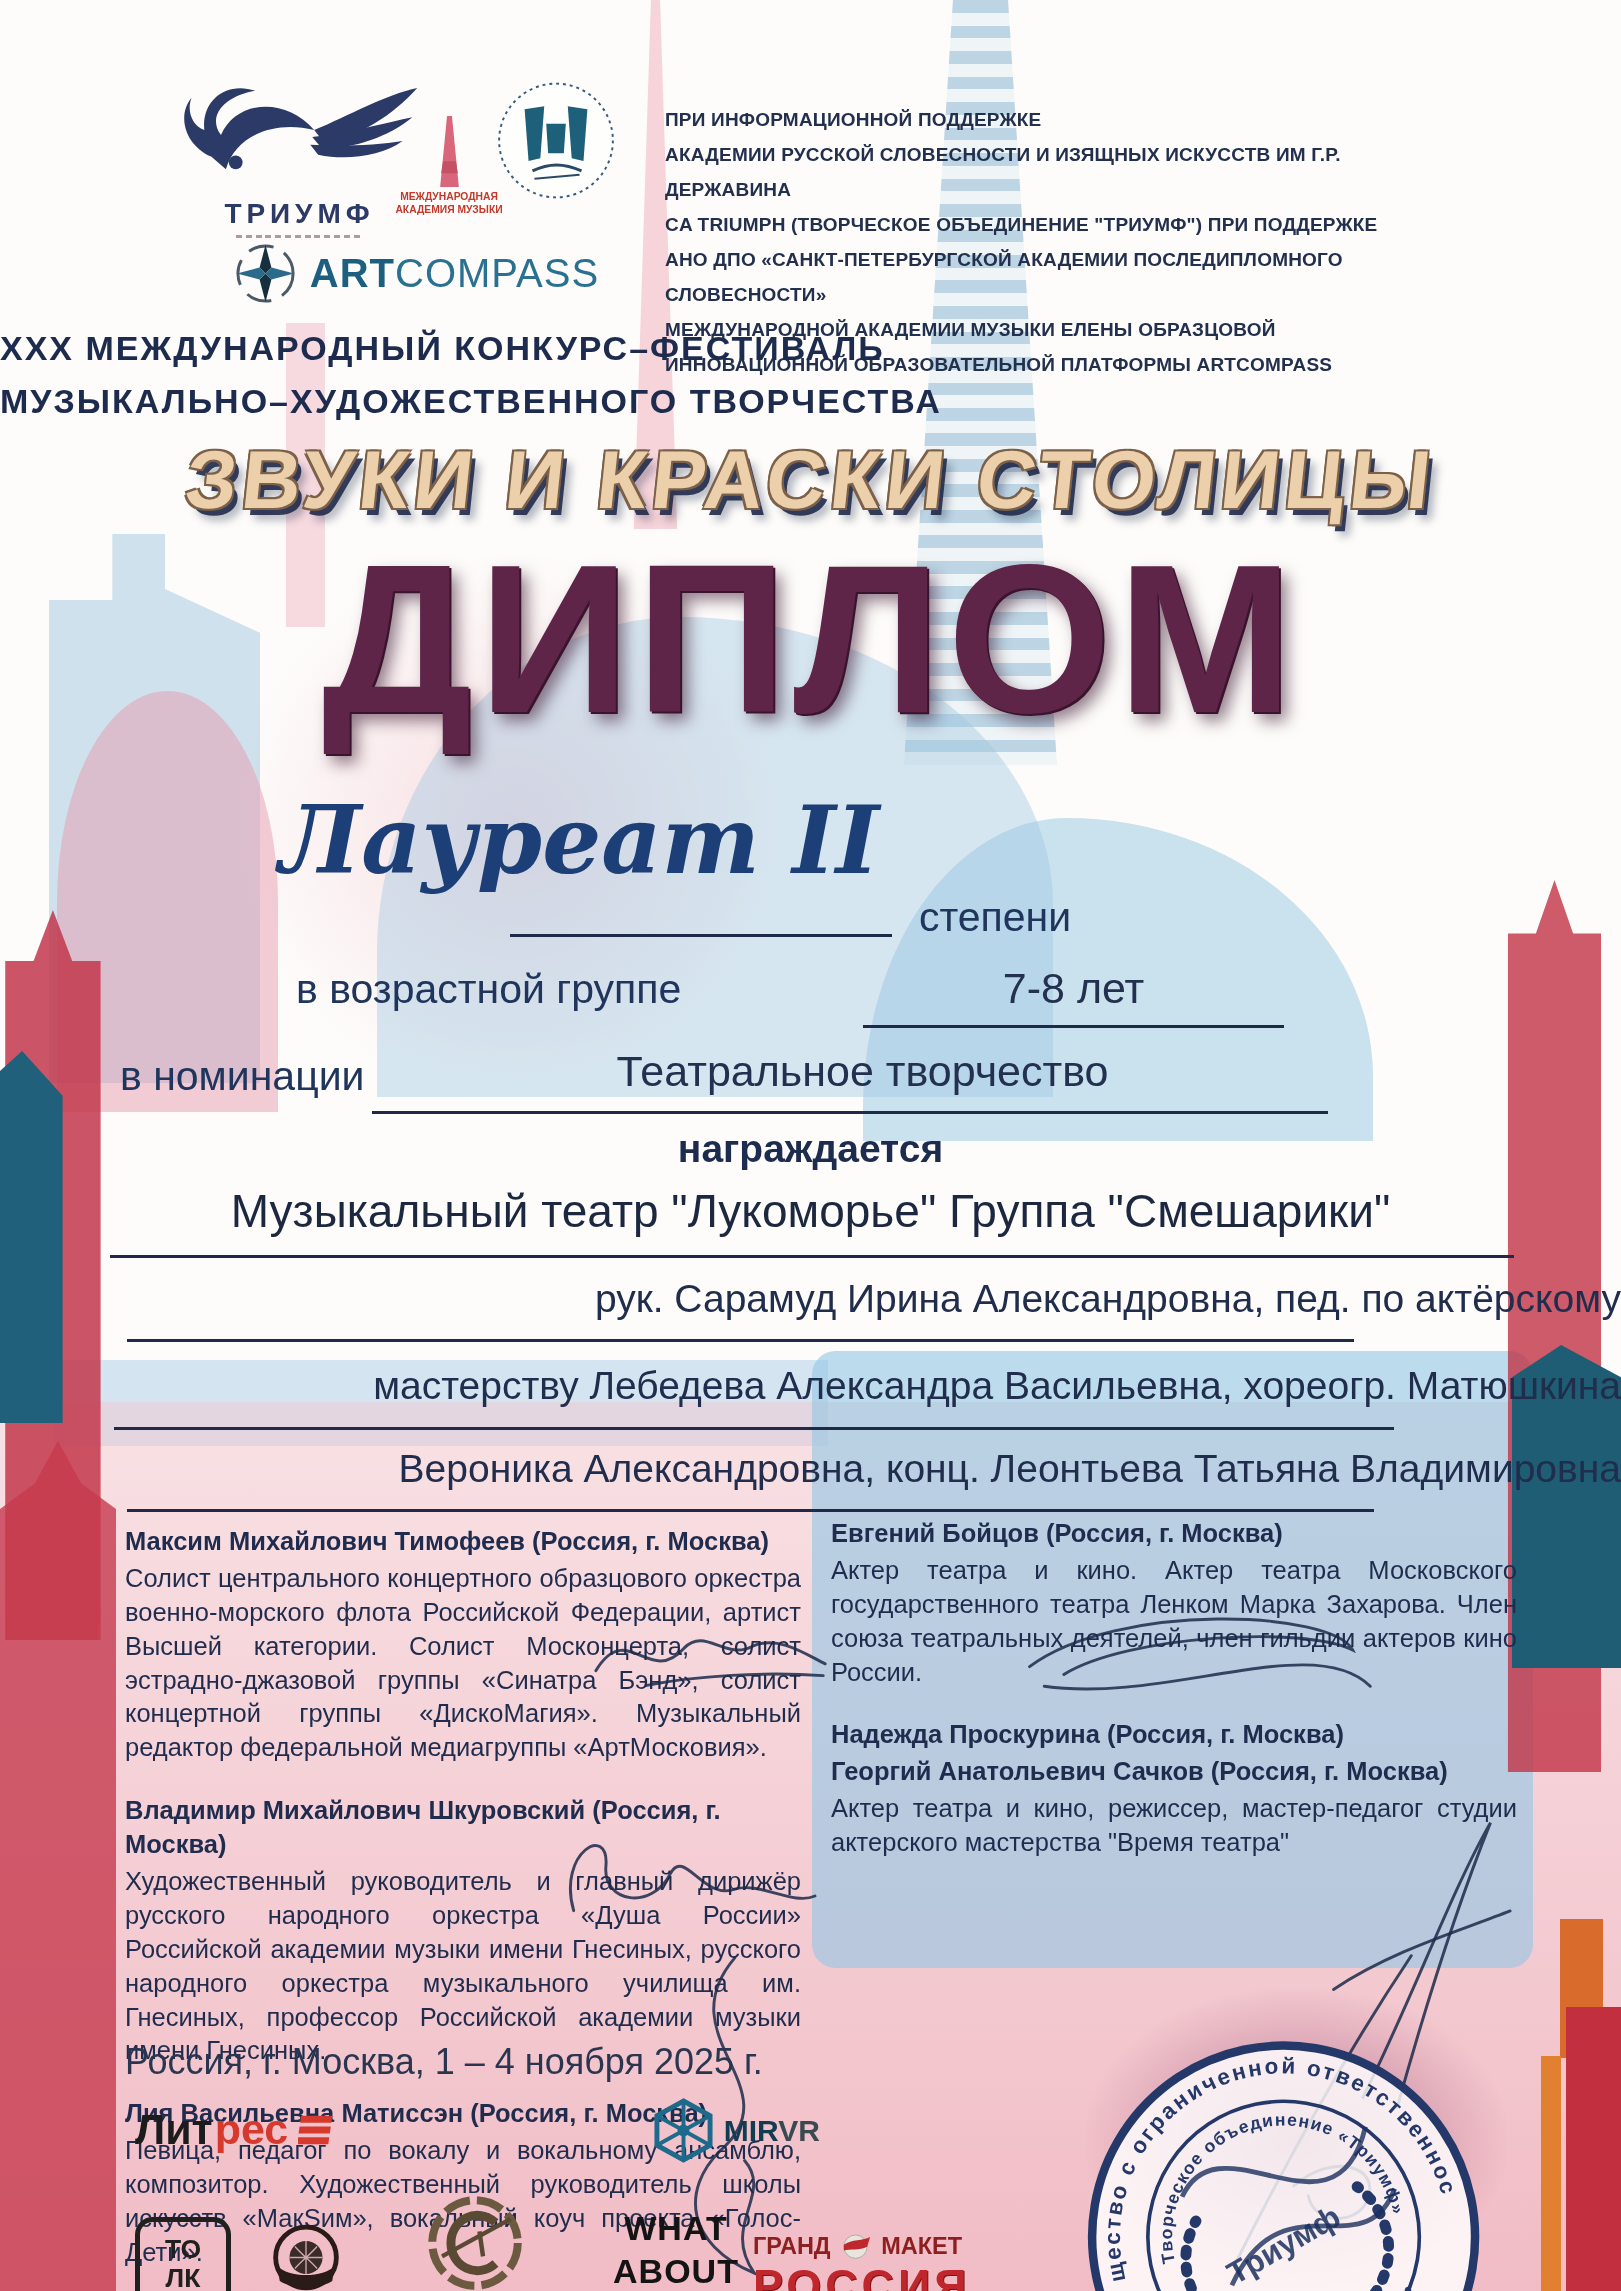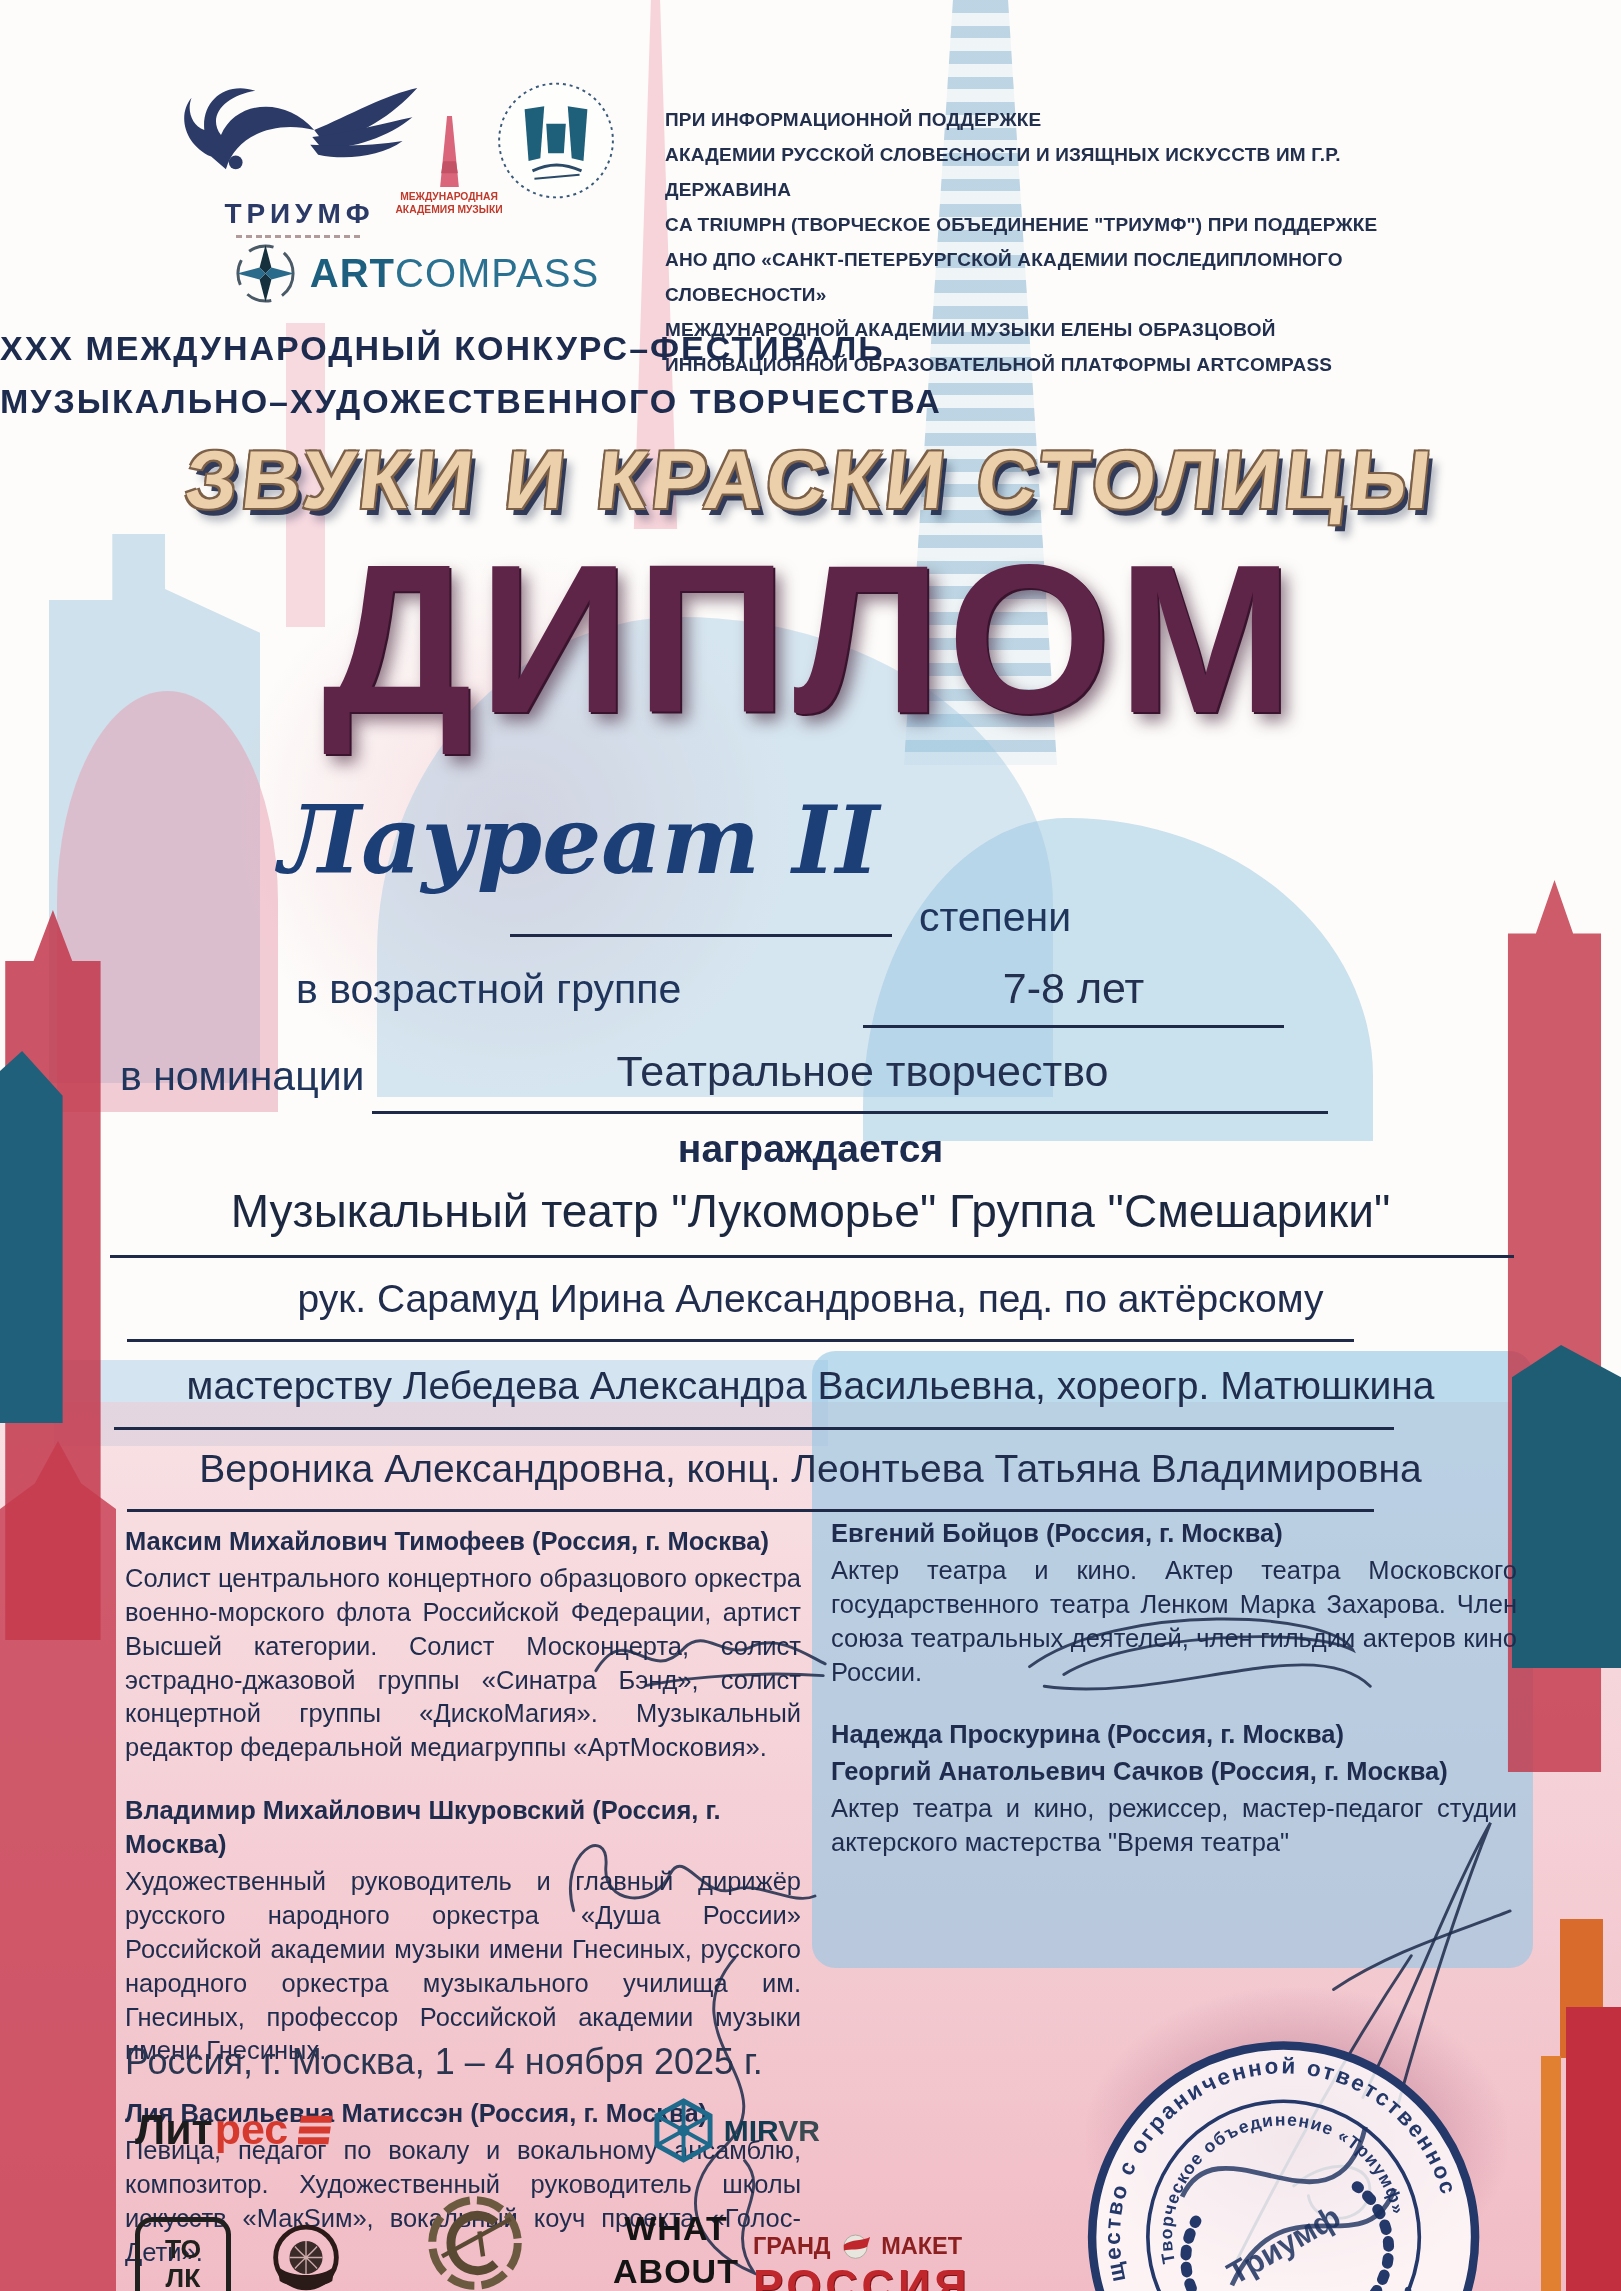--- a/index.html
+++ b/index.html
@@ -62,21 +62,21 @@
   .doc-title{left:0;top:518px;width:1621px;text-align:center;font-size:211px;font-weight:800;letter-spacing:5.9px;
      color:#5e2549;text-shadow:2px 2px 0 #3a142e,7.8px 8.8px 15.7px rgba(58,20,46,.55);}
   
   .laureate{left:279px;top:786px;font-family:"DejaVu Serif",serif;font-style:italic;font-weight:700;
      font-size:93px;color:#1d3f77;}
   .rule{position:absolute;height:2.9px;background:#1e2a48;}
   .form-label{font-size:41px;color:#20355c;}
   .form-value{font-size:43px;color:#23304f;text-align:center;}
   .awarded{left:0;top:1127px;width:1621px;text-align:center;font-size:39px;font-weight:700;color:#1d2c4e;}
   .recipient{left:0;top:1184px;width:1621px;text-align:center;font-size:46px;color:#1c2740;}
-  .leader{left:0;width:1621px;text-align:center;font-size:39px;color:#202d4c;}
+  .leader{left:0;width:1621px;text-align:right;font-size:39px;color:#202d4c;}
   
   .jury{font-size:25.5px;line-height:1.33;color:#1f2c4e;text-align:justify;}
   .jury .name{font-weight:700;text-align:left;margin-bottom:2.9px;}
   .jury .bio{margin-bottom:29px;}
   
   .date{left:125px;top:2041px;font-size:36px;color:#2a3550;}
   .litres{display:flex;align-items:center;gap:9.8px;font-size:43px;font-weight:800;}
   .nurasay{font-family:"Liberation Serif",serif;font-size:49px;letter-spacing:4.9px;color:#191919;}
   .mirvr{display:flex;align-items:center;gap:9.8px;font-weight:800;font-size:30px;color:#164860;}
   .tolk{width:86px;height:84px;border:5.9px solid #20201e;border-radius:17.6px;display:flex;flex-direction:column;

